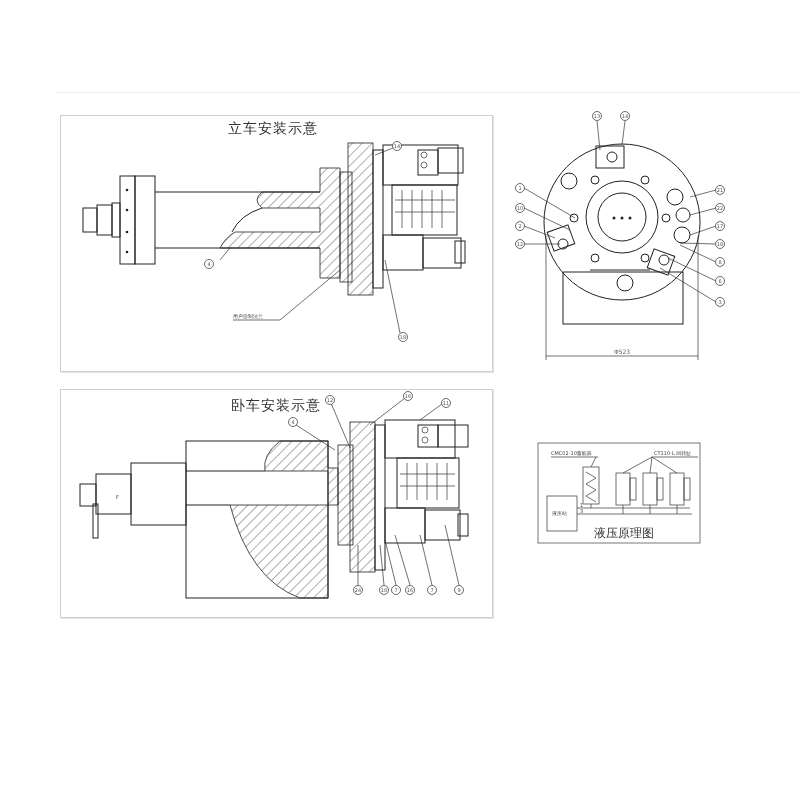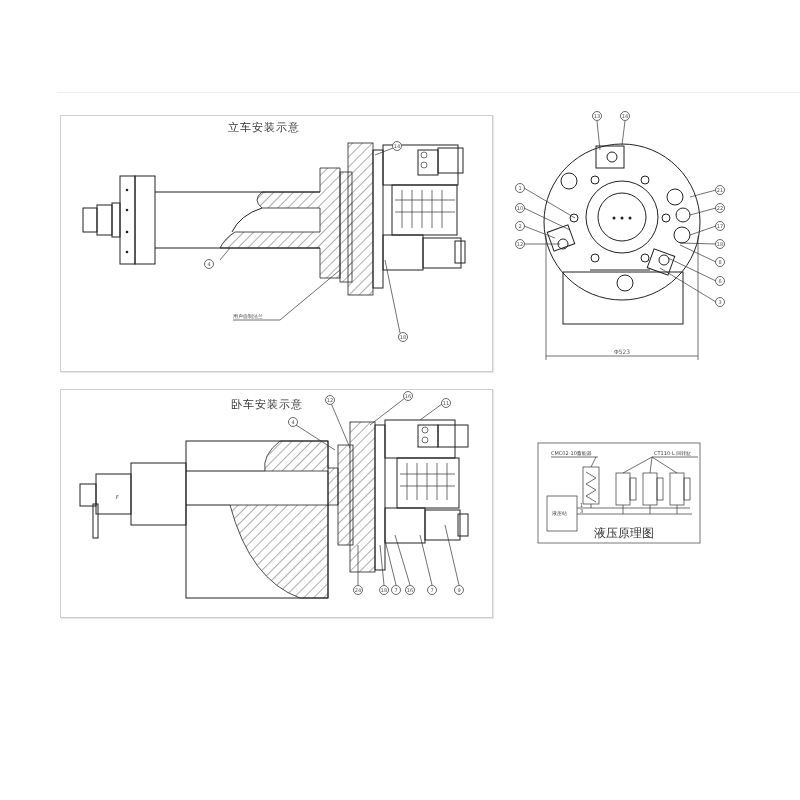--- a/index.html
+++ b/index.html
@@ -1,19 +1,19 @@
 <!DOCTYPE html>
 <html><head>
 <meta charset="utf-8">
 <style>
   html, body { margin:0; padding:0; background:#ffffff; }
   body { width:800px; height:800px; position:relative; overflow:hidden; font-family:"DejaVu Sans", sans-serif; }
   .topline { position:absolute; left:57px; top:92px; width:743px; height:1px; background:#efefef; }
   .panel { position:absolute; border:1px solid #cfcfcf; box-shadow:1px 1px 1px #e6e6e6; background:#fff; }
-  .panel-title { position:absolute; font-size:11px; color:#333; letter-spacing:1px; white-space:nowrap; }
+  .panel-title { position:absolute; font-size:14px; color:#333; letter-spacing:1px; white-space:nowrap; }
   svg { position:absolute; left:0; top:0; overflow:visible; }
   .ln { stroke:#222; stroke-width:1; fill:none; }
   .thin { stroke:#333; stroke-width:0.7; fill:none; }
   .balloon circle { fill:#fff; stroke:#444; stroke-width:0.8; }
   .balloon text { font-size:5px; fill:#555; text-anchor:middle; dominant-baseline:central; }
   .note { font-size:5px; fill:#444; }
   .dim { font-size:6px; fill:#666; text-anchor:middle; }
   .hyd-title { font-size:12px; fill:#333; text-anchor:middle; }
 </style>
 </head>

